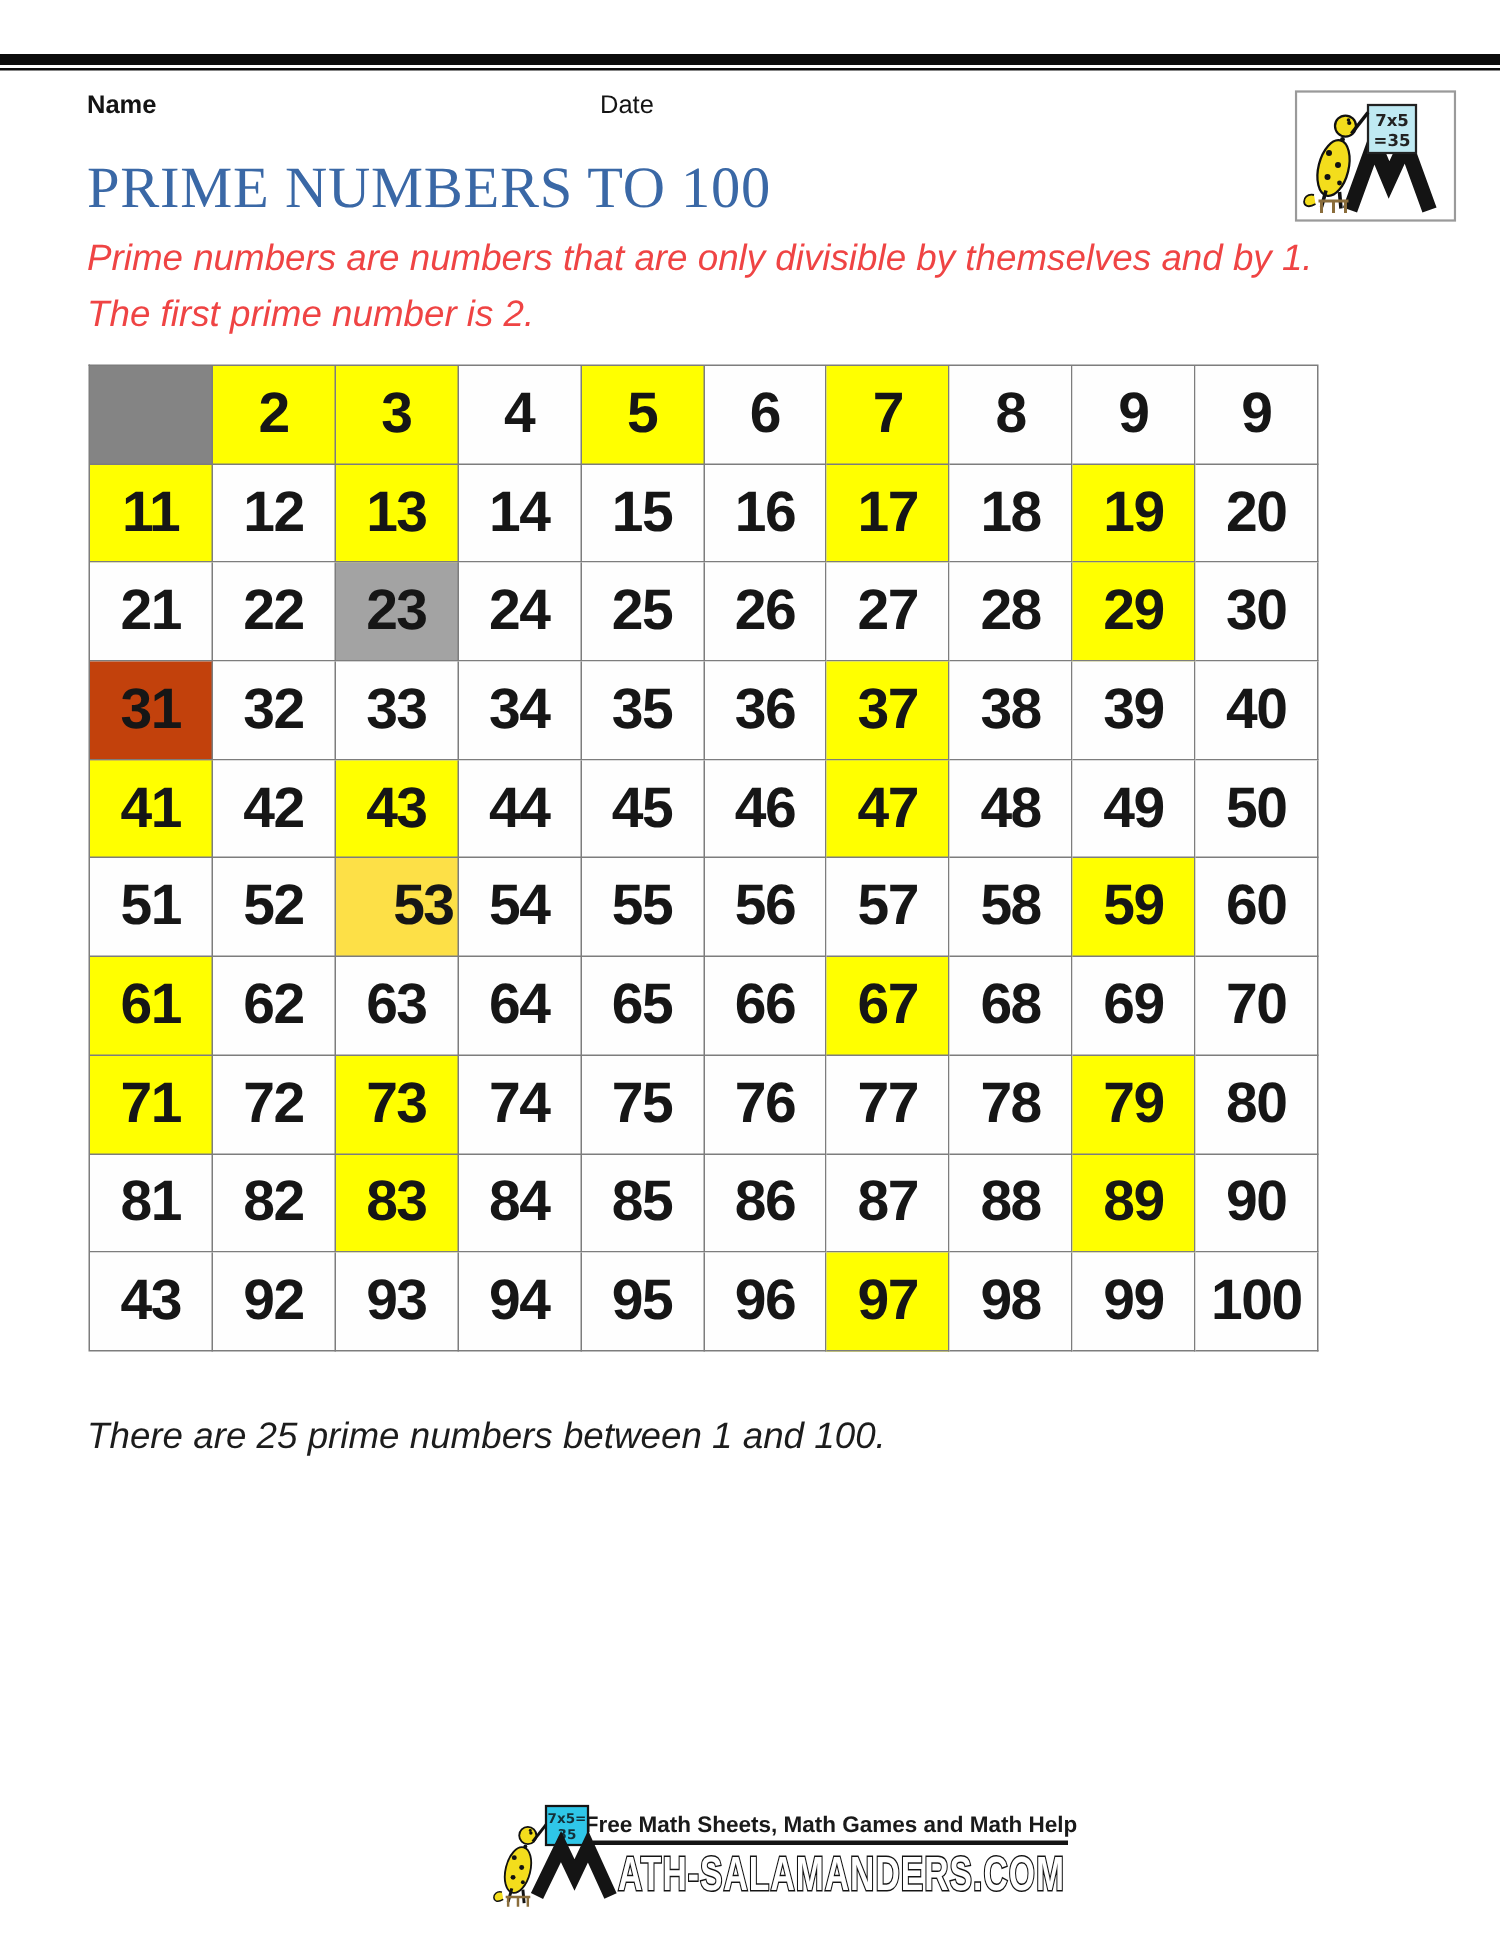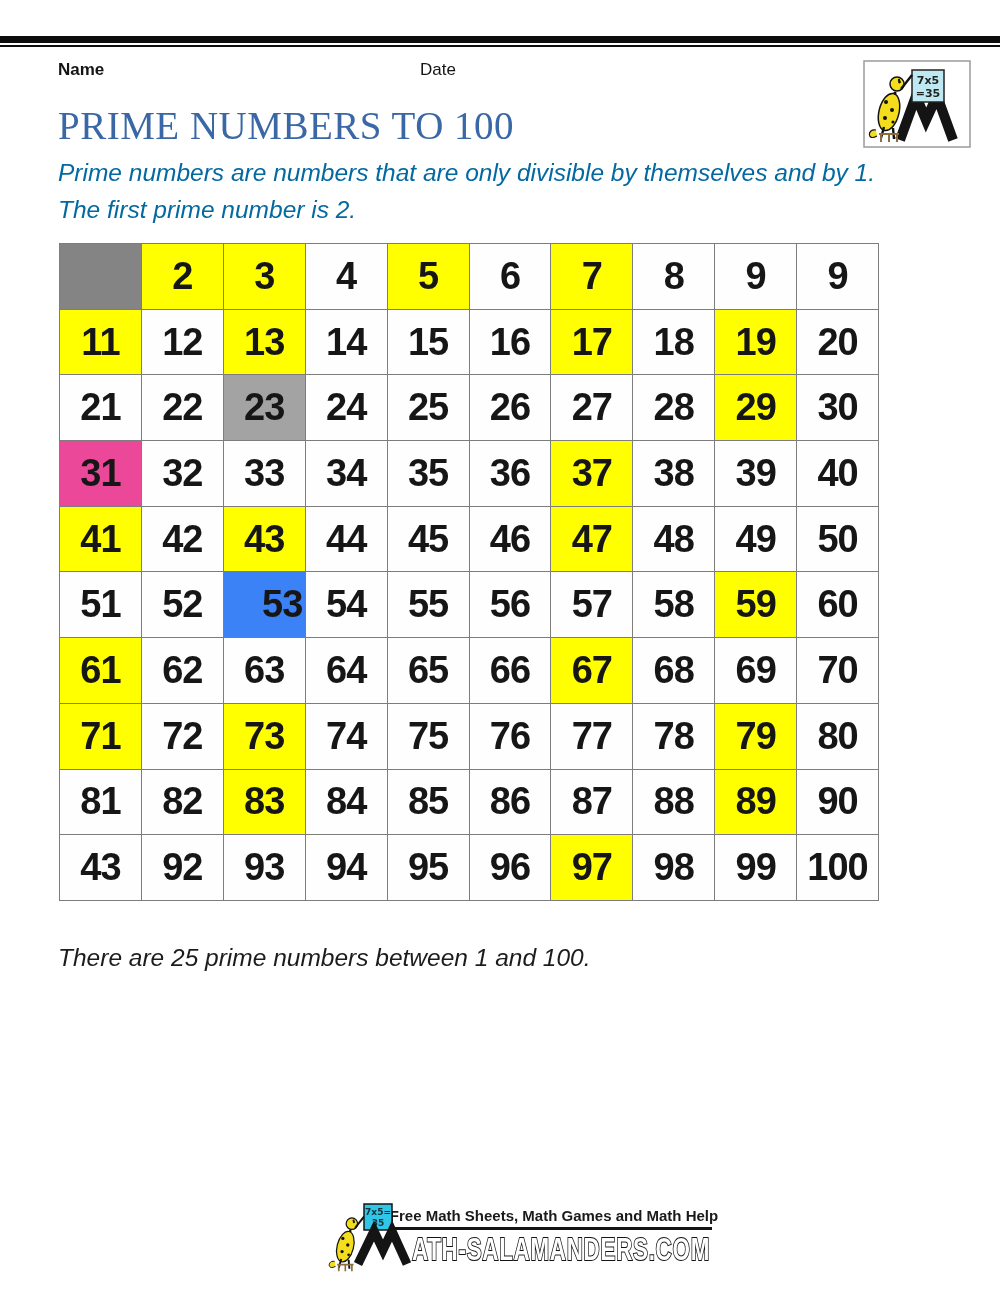--- a/index.html
+++ b/index.html
@@ -2,27 +2,27 @@
 <html style="--grid-border: #7d7d7d;"><head>
 <meta charset="utf-8">
 <style>
   html,body{margin:0;padding:0;background:#e9e9e9;}
   .page{position:relative;width:1000px;height:1294px;background:#ffffff;overflow:hidden;
         font-family:"Liberation Sans",sans-serif;}
   .top-rule{position:absolute;left:0;top:36px;width:1000px;height:11px;
         background:linear-gradient(#0d0d0d 0,#0d0d0d 7px,#ffffff 7px,#ffffff 9px,#0d0d0d 9px,#0d0d0d 11px);}
   .field-label{position:absolute;top:60px;font-size:17px;color:#141414;}
   .name-label{left:58px;font-weight:bold;}
-  .date-label{left:420px;}
+  .date-label{left:400px;}
   .corner-logo{position:absolute;left:863px;top:60px;width:108px;height:88px;}
   .page-title{position:absolute;left:58px;top:103px;margin:0;
         font-family:"Liberation Serif",serif;font-weight:normal;
         font-size:39px;letter-spacing:.5px;color:#3a68a6;}
   .intro{position:absolute;left:58px;top:154px;width:900px;margin:0;
-        font-style:italic;font-size:24.5px;line-height:37px;color:#0369a1;}
+        font-style:italic;font-size:24.5px;line-height:37px;color:#ef4444;}
   .hundred-grid{position:absolute;left:59px;top:243px;width:820px;height:658px;
         display:grid;grid-template-columns:repeat(10,1fr);grid-template-rows:repeat(10,1fr);
         box-sizing:border-box;border-top:1px solid var(--grid-border,#7d7d7d);
         border-left:1px solid var(--grid-border,#7d7d7d);}
   .cell{display:flex;align-items:center;justify-content:center;box-sizing:border-box;
         border-right:1px solid var(--grid-border,#7d7d7d);
         border-bottom:1px solid var(--grid-border,#7d7d7d);
         font-weight:700;font-size:38px;letter-spacing:-1px;color:#161616;}
   .summary{position:absolute;left:58px;top:944px;margin:0;
         font-style:italic;font-size:24.5px;color:#1c1c1c;}
@@ -90,21 +90,21 @@
       <div class="cell" style="background: rgb(254, 254, 254);">21</div>
       <div class="cell" style="background: rgb(254, 254, 254);">22</div>
       <div class="cell" style="background: #a3a3a3;">23</div>
       <div class="cell" style="background: rgb(254, 254, 254);">24</div>
       <div class="cell" style="background: rgb(254, 254, 254);">25</div>
       <div class="cell" style="background: rgb(254, 254, 254);">26</div>
       <div class="cell" style="background: rgb(254, 254, 254);">27</div>
       <div class="cell" style="background: rgb(254, 254, 254);">28</div>
       <div class="cell" style="background: rgb(255, 255, 0);">29</div>
       <div class="cell" style="background: rgb(254, 254, 254);">30</div>
-      <div class="cell" style="background: #ec4899;">31</div>
+      <div class="cell" style="background: #c2410c;">31</div>
       <div class="cell" style="background: rgb(254, 254, 254);">32</div>
       <div class="cell" style="background: rgb(254, 254, 254);">33</div>
       <div class="cell" style="background: rgb(254, 254, 254);">34</div>
       <div class="cell" style="background: rgb(254, 254, 254);">35</div>
       <div class="cell" style="background: rgb(254, 254, 254);">36</div>
       <div class="cell" style="background: rgb(255, 255, 0);">37</div>
       <div class="cell" style="background: rgb(254, 254, 254);">38</div>
       <div class="cell" style="background: rgb(254, 254, 254);">39</div>
       <div class="cell" style="background: rgb(254, 254, 254);">40</div>
       <div class="cell" style="background: rgb(255, 255, 0);">41</div>
@@ -112,21 +112,21 @@
       <div class="cell" style="background: rgb(255, 255, 0);">43</div>
       <div class="cell" style="background: rgb(254, 254, 254);">44</div>
       <div class="cell" style="background: rgb(254, 254, 254);">45</div>
       <div class="cell" style="background: rgb(254, 254, 254);">46</div>
       <div class="cell" style="background: rgb(255, 255, 0);">47</div>
       <div class="cell" style="background: rgb(254, 254, 254);">48</div>
       <div class="cell" style="background: rgb(254, 254, 254);">49</div>
       <div class="cell" style="background: rgb(254, 254, 254);">50</div>
       <div class="cell" style="background: rgb(254, 254, 254);">51</div>
       <div class="cell" style="background: rgb(254, 254, 254);">52</div>
-      <div class="cell" style="background: #3b82f6; padding-left: 36px;">53</div>
+      <div class="cell" style="background: #fde047; padding-left: 36px;">53</div>
       <div class="cell" style="background: rgb(254, 254, 254);">54</div>
       <div class="cell" style="background: rgb(254, 254, 254);">55</div>
       <div class="cell" style="background: rgb(254, 254, 254);">56</div>
       <div class="cell" style="background: rgb(254, 254, 254);">57</div>
       <div class="cell" style="background: rgb(254, 254, 254);">58</div>
       <div class="cell" style="background: rgb(255, 255, 0);">59</div>
       <div class="cell" style="background: rgb(254, 254, 254);">60</div>
       <div class="cell" style="background: rgb(255, 255, 0);">61</div>
       <div class="cell" style="background: rgb(254, 254, 254);">62</div>
       <div class="cell" style="background: rgb(254, 254, 254);">63</div>

